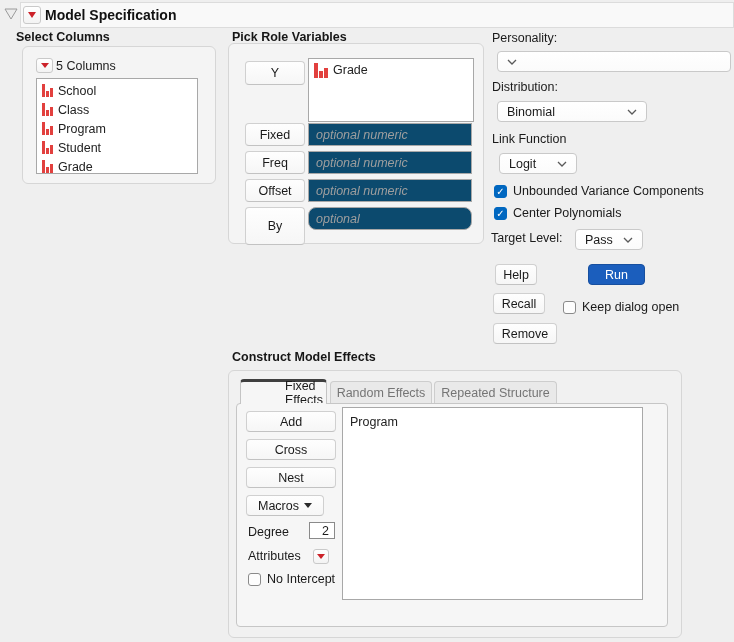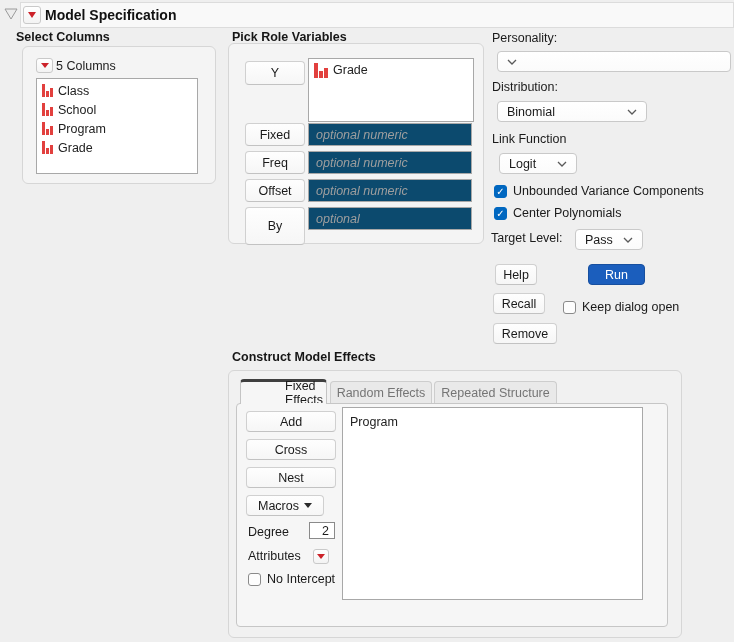--- a/index.html
+++ b/index.html
@@ -98,37 +98,45 @@
   <span class="tri-red" style="border-top-width:5px;"></span>
 </div>
 <div class="abs" style="left:56px;top:59px;font-size:12.5px;">5 Columns</div>
 <div class="abs listbox" style="left:36px;top:78px;width:162px;height:96px;padding-top:2px;box-sizing:border-box;">
   <div class="col-item">
     <span class="bar-icon">
         <i class="b1"></i>
         <i class="b2"></i>
         <i class="b3"></i>
       </span>
+    <span>School</span>
+  </div>
+  <div class="col-item">
+    <span class="bar-icon">
+        <i class="b1"></i>
+        <i class="b2"></i>
+        <i class="b3"></i>
+      </span>
     <span>Class</span>
   </div>
   <div class="col-item">
     <span class="bar-icon">
         <i class="b1"></i>
         <i class="b2"></i>
         <i class="b3"></i>
       </span>
-    <span>School</span>
-  </div>
-  <div class="col-item">
-    <span class="bar-icon">
-        <i class="b1"></i>
-        <i class="b2"></i>
-        <i class="b3"></i>
-      </span>
     <span>Program</span>
+  </div>
+  <div class="col-item">
+    <span class="bar-icon">
+        <i class="b1"></i>
+        <i class="b2"></i>
+        <i class="b3"></i>
+      </span>
+    <span>Student</span>
   </div>
   <div class="col-item">
     <span class="bar-icon">
         <i class="b1"></i>
         <i class="b2"></i>
         <i class="b3"></i>
       </span>
     <span>Grade</span>
   </div>
 </div>
@@ -157,21 +165,21 @@
 <div class="abs inputbox" style="left:308px;top:151px;width:164px;height:23px;">
   <span class="placeholder">optional numeric</span>
 </div>
 
 <div class="abs btn" style="left:245px;top:179px;width:60px;height:23px;">Offset</div>
 <div class="abs inputbox" style="left:308px;top:179px;width:164px;height:23px;">
   <span class="placeholder">optional numeric</span>
 </div>
 
 <div class="abs btn" style="left:245px;top:207px;width:60px;height:38px;text-align:center;">By</div>
-<div class="abs inputbox" style="left:308px;top:207px;width:164px;height:23px;">
+<div class="abs inputbox" style="left:308px;top:207px;width:164px;height:23px;border-radius:8px;">
   <span class="placeholder">optional</span>
 </div>
 
 <div class="abs opt-label" style="left:492px;top:31px;">Personality:</div>
 <div class="abs dropdown" style="left:497px;top:51px;width:234px;height:21px;">
   <svg width="10" height="6">
       <path d="M1 1 L5 5 L9 1" stroke="#5a5a5a" fill="none" stroke-width="1.3"></path>
     </svg>
 </div>
 

